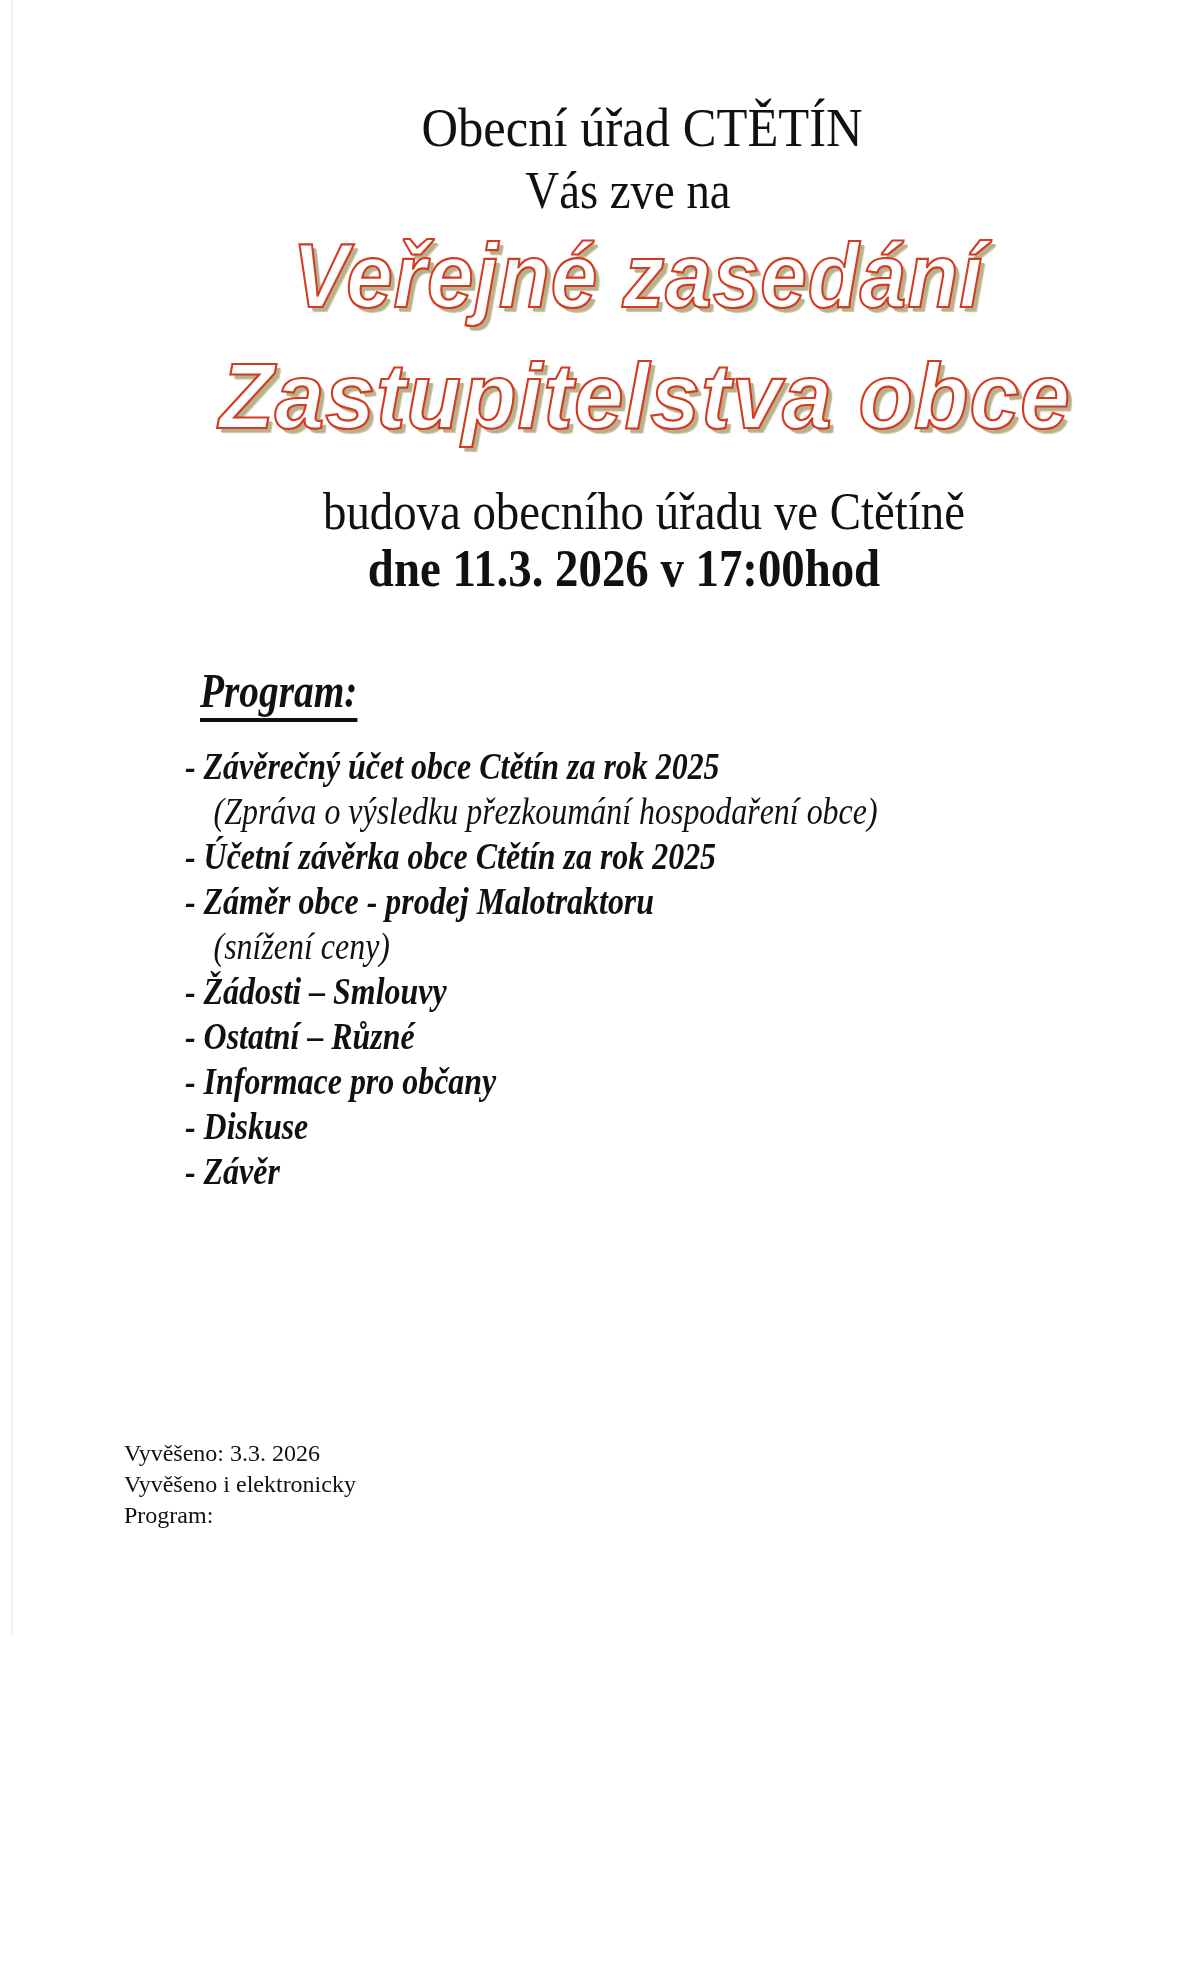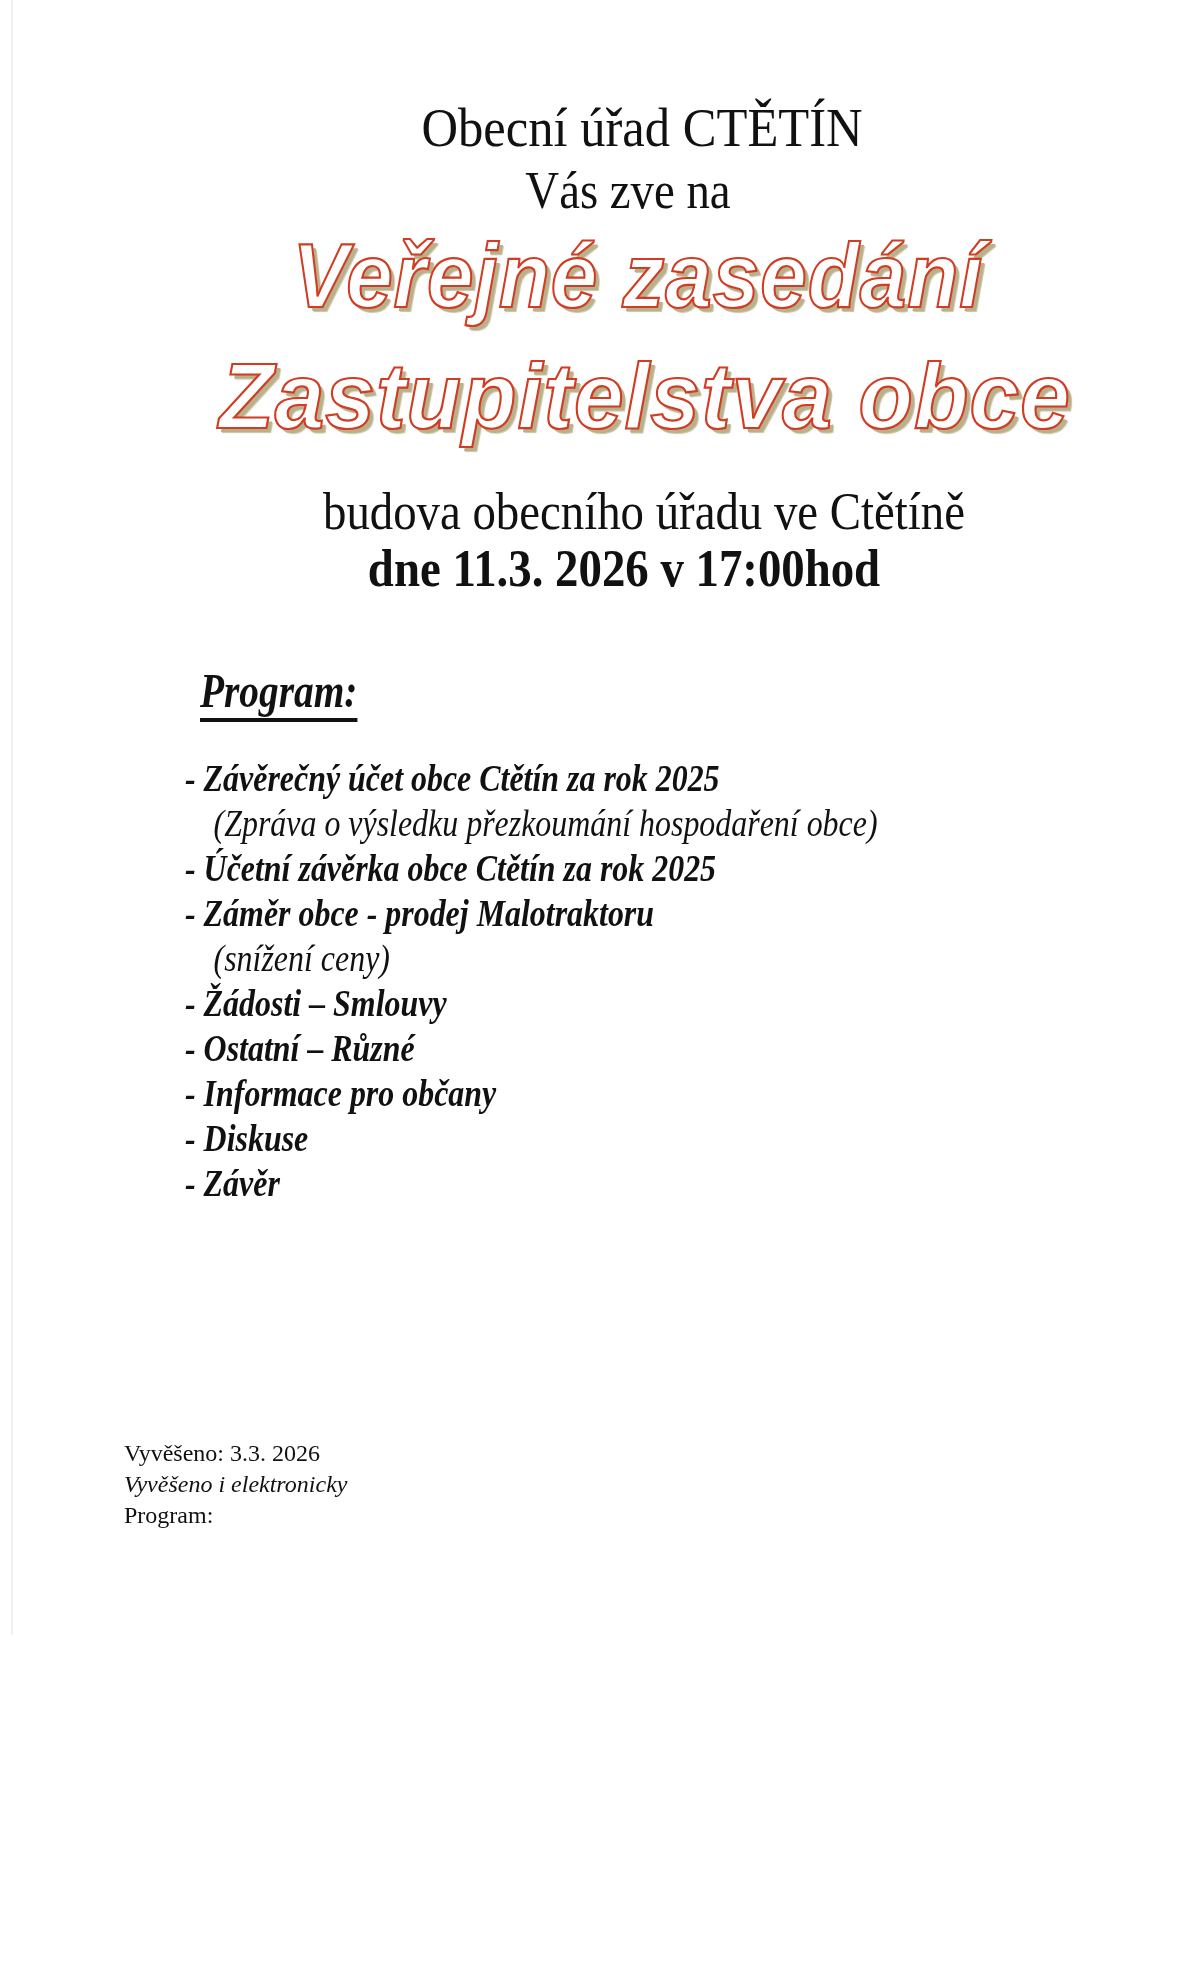--- a/index.html
+++ b/index.html
@@ -26,30 +26,30 @@
   .venue { top: 483px; left: 44px; font-size: 52px; line-height: 58px; transform: scaleX(0.9); transform-origin: 600px 0; }
   .when { top: 540px; left: 24px; font-size: 52px; line-height: 58px; font-weight: bold; transform: scaleX(0.9); transform-origin: 600px 0; }
 
   .program-head {
     position: absolute; left: 200px; top: 664px;
     font-size: 48px; line-height: 54px; font-weight: bold; font-style: italic;
     transform: scaleX(0.82); transform-origin: 0 0;
     border-bottom: 4px solid #111; padding-bottom: 0px;
   }
 
-  .items { position: absolute; left: 185px; top: 744px; margin-top: 12px; }
+  .items { position: absolute; left: 185px; top: 744px; }
   .item {
     font-size: 38px; line-height: 45px; white-space: nowrap;
     transform: scaleX(0.84); transform-origin: 0 0; height: 45px;
   }
   .item.main { font-weight: bold; font-style: italic; }
   .item.sub { font-style: italic; font-weight: normal; padding-left: 34px; }
 
   .footer { position: absolute; left: 124px; top: 1438px; font-size: 24px; line-height: 31px; }
-  .footer .it { font-style: italic; }
+  .footer .it { }
 </style>
 </head>
 <body>
 
 <div class="page">
   <div class="scan-edge"></div>
 
   <div class="center-line serif office">Obecní úřad CTĚTÍN</div>
   <div class="center-line serif invite">Vás zve na</div>
 

